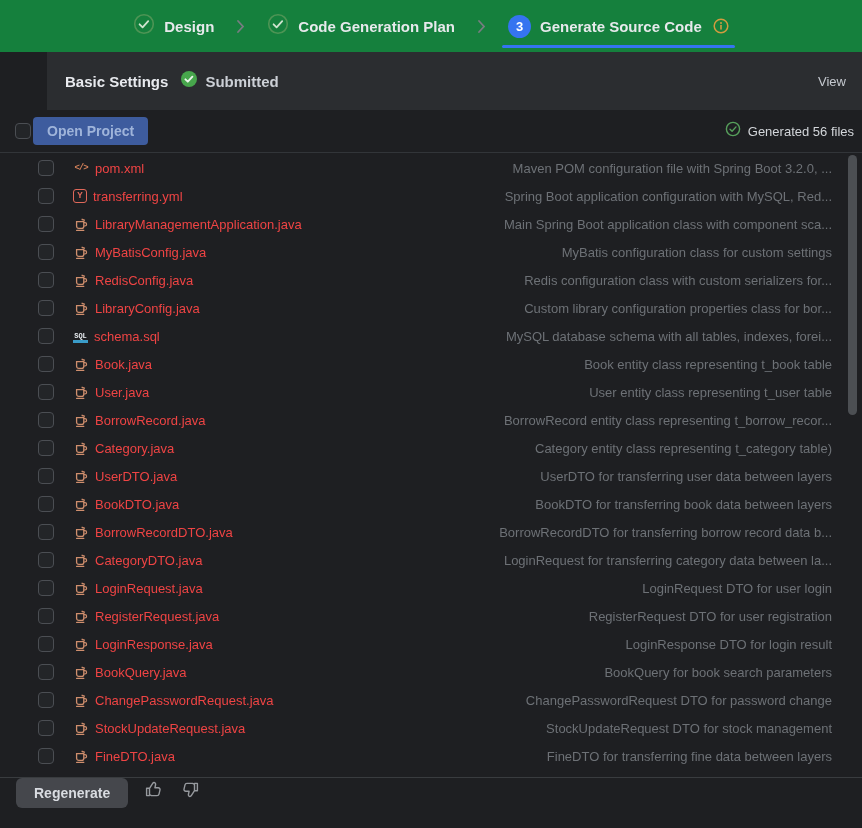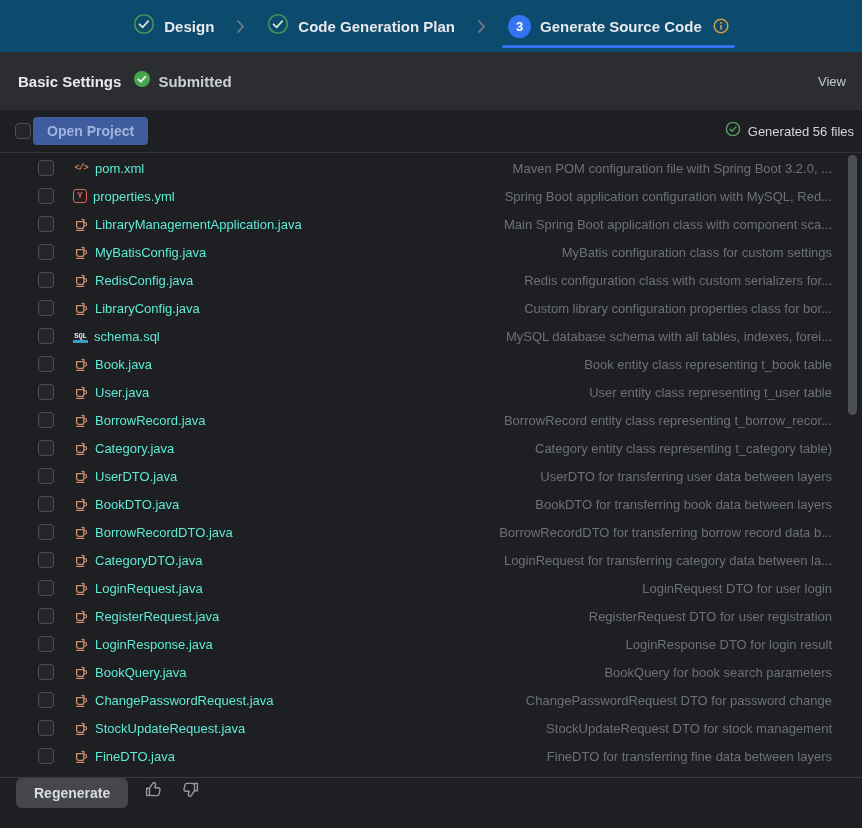--- a/index.html
+++ b/index.html
@@ -8,21 +8,21 @@
     background: #1e1f22;
     font-family: "Liberation Sans", sans-serif;
     color: #d5d8dc;
     -webkit-font-smoothing: antialiased;
   }
   .app { width: 862px; height: 828px; display: flex; flex-direction: column; }
 
   
   .stepper-bar {
     height: 52px; flex: 0 0 52px;
-    background: #0c4a6e;
+    background: #15803d;
     display: flex; align-items: center; justify-content: center;
     gap: 18px;
   }
   .step {
     position: relative; height: 100%;
     display: flex; align-items: center; gap: 9px;
     cursor: pointer; padding: 0 2px;
   }
   .step-label { font-size: 15px; font-weight: 700; color: #e7e9ec; white-space: nowrap; }
   .step-num {
@@ -36,21 +36,21 @@
     height: 3px; background: #3574f0; border-radius: 2px;
   }
   .chevron { display: flex; align-items: center; margin: 0 2px; }
   .info-icon { display: flex; align-items: center; margin-left: 2px; cursor: pointer; }
 
   
   .settings-bar {
     height: 58px; flex: 0 0 58px;
     background: #2b2d30;
     display: flex; align-items: center;
-    padding: 0 16px 0 18px; gap: 12px;
+    padding: 0 16px 0 18px; gap: 12px; margin-left: 47px;
   }
   .settings-title { font-size: 15px; font-weight: 700; color: #e8eaee; }
   .submitted { display: flex; align-items: center; gap: 7px; }
   .submitted-label { font-size: 15px; font-weight: 700; color: #ccd0d6; }
   .view-link { margin-left: auto; font-size: 13px; color: #c5c9cf; cursor: pointer; }
 
   
   .list-panel { position: relative; flex: 1 1 auto; background: #1e1f22; }
   .list-header {
     height: 43px; display: flex; align-items: center;
@@ -88,21 +88,21 @@
   .icon-yml {
     color: #e0685a; font-size: 9px; font-weight: 700;
     border: 1.2px solid #e0685a; border-radius: 3px;
     width: 14px; height: 14px; flex: 0 0 14px;
   }
   .icon-sql {
     color: #e8ecf0; font-size: 7px; font-weight: 700; letter-spacing: 0;
     border-bottom: 3px solid #3a9cc9;
     width: 15px; height: 14px; flex: 0 0 15px; padding-top: 2px;
   }
-  .file-name { font-size: 13px; color: #5eead4; white-space: nowrap; }
+  .file-name { font-size: 13px; color: #ef4444; white-space: nowrap; }
   .file-desc {
     margin-left: auto; font-size: 13px; color: #6d7176;
     white-space: nowrap; overflow: hidden; text-align: right;
   }
 
   .scrollbar-thumb {
     position: absolute; right: 5px; top: 45px;
     width: 9px; height: 260px;
     background: #4c4f53; border-radius: 5px; cursor: grab;
   }
@@ -210,21 +210,21 @@
   <div class="file-row">
     <span class="checkbox"></span>
     <span class="file-type-icon icon-xml">&lt;/&gt;</span>
     <span class="file-name">pom.xml</span>
     <span class="file-desc">Maven POM configuration file with Spring Boot 3.2.0, ...</span>
   </div>
 
   <div class="file-row">
     <span class="checkbox"></span>
     <span class="file-type-icon icon-yml">Y</span>
-    <span class="file-name">properties.yml</span>
+    <span class="file-name">transferring.yml</span>
     <span class="file-desc">Spring Boot application configuration with MySQL, Red...</span>
   </div>
 
   <div class="file-row">
     <span class="checkbox"></span>
     <span class="file-type-icon icon-java">
             <svg width="15" height="15" viewBox="0 0 15 15">
               <path d="M2.6 4.6h7.2v4.6a2.2 2.2 0 0 1-2.2 2.2H4.8a2.2 2.2 0 0 1-2.2-2.2z" fill="none" stroke="#cf8e6d" stroke-width="1.3"></path>
               <path d="M9.8 5.6h1.1a1.7 1.7 0 0 1 0 3.4H9.8" fill="none" stroke="#cf8e6d" stroke-width="1.2"></path>
               <path d="M7.8 1.6l3.3 1.1-.4 1.3-3.3-1.1z" fill="#cf8e6d"></path>

